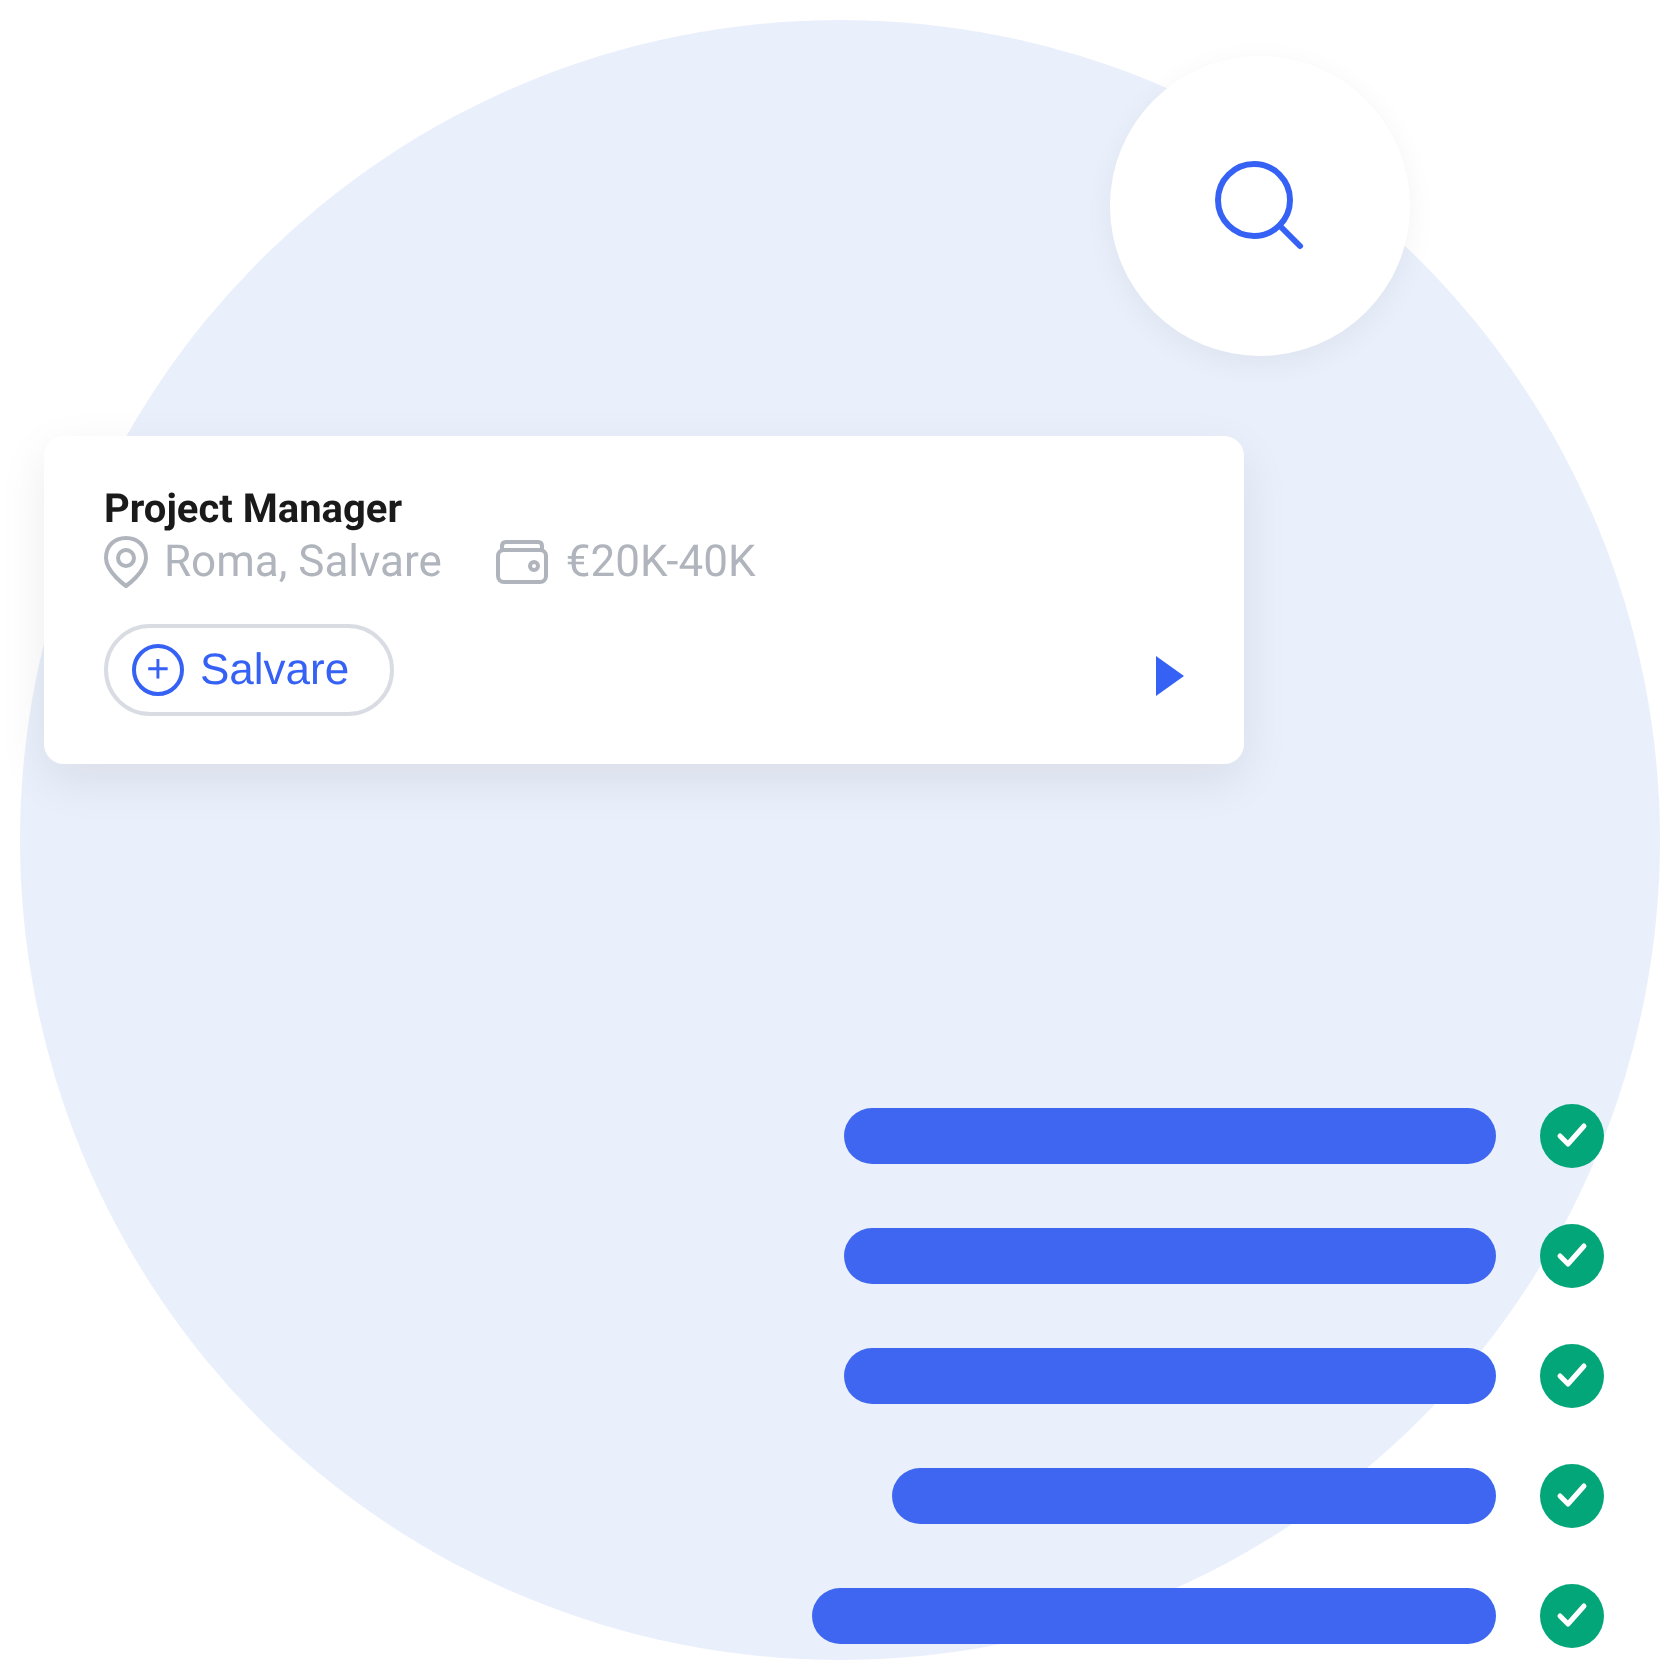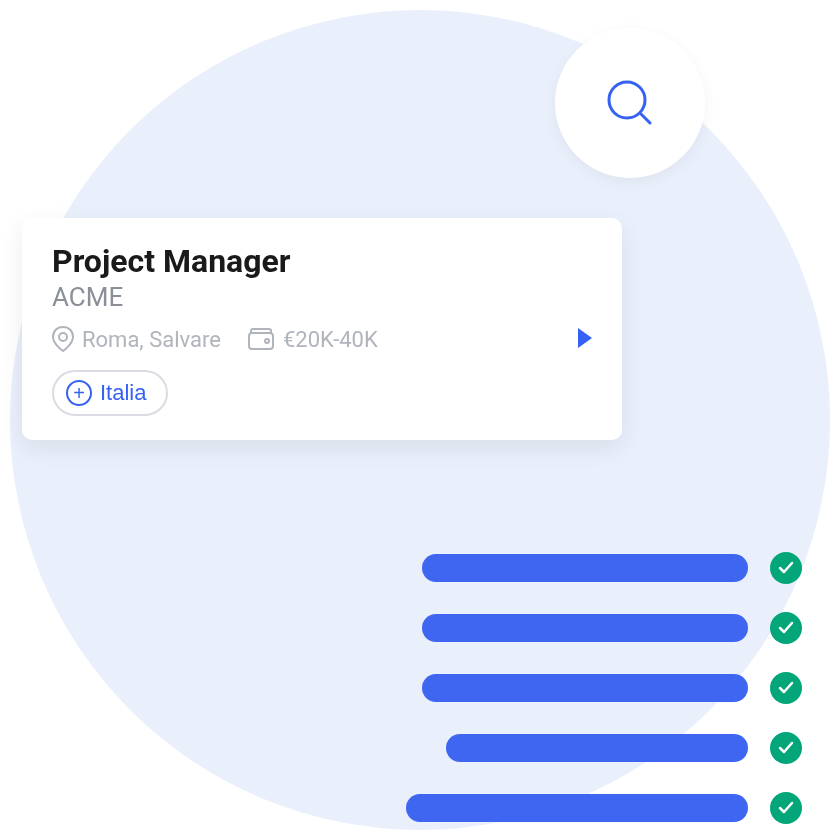--- a/index.html
+++ b/index.html
@@ -42,21 +42,21 @@
       position: absolute;
       top: 218px;
       left: 22px;
       width: 600px;
       background: #ffffff;
       border-radius: 10px;
       box-shadow: 0 8px 24px rgba(0,0,0,0.08);
       padding: 24px 30px 24px 30px;
     }
     .job-title {
-      font-size: 32px;
+      font-size: 20px;
       font-weight: 700;
       color: #1a1a1a;
       margin-bottom: 2px;
     }
     .job-company {
       font-size: 26px;
       font-weight: 400;
       color: #8a8f98;
       margin-bottom: 14px;
     }
@@ -150,41 +150,40 @@
 
 <div class="search-circle">
   <svg class="search-icon-svg" viewBox="0 0 56 56">
     <circle cx="25" cy="25" r="18" fill="none" stroke="#3562F4" stroke-width="3"></circle>
     <line x1="39" y1="39" x2="48" y2="48" stroke="#3562F4" stroke-width="3" stroke-linecap="round"></line>
   </svg>
 </div>
 
 <div class="job-card">
   <div class="job-title">Project Manager</div>
-  <div class="job-company">ACME</div>
   <div class="job-meta">
     <div class="meta-item">
       <svg width="22" height="26" viewBox="0 0 22 26">
         <path d="M11 1 C5 1 1 5 1 11 C1 18 11 25 11 25 C11 25 21 18 21 11 C21 5 17 1 11 1 Z" fill="none" stroke="#b0b4bc" stroke-width="2"></path>
         <circle cx="11" cy="11" r="4" fill="none" stroke="#b0b4bc" stroke-width="2"></circle>
       </svg>
       <span>Roma, Salvare</span>
     </div>
     <div class="meta-item">
       <svg width="28" height="24" viewBox="0 0 28 24">
         <rect x="2" y="6" width="24" height="16" rx="3" fill="none" stroke="#b0b4bc" stroke-width="2"></rect>
         <path d="M4 6 L4 4 C4 2.5 5 2 6 2 L22 2 C23 2 24 2.5 24 4 L24 6" fill="none" stroke="#b0b4bc" stroke-width="2"></path>
         <circle cx="20" cy="14" r="2" fill="none" stroke="#b0b4bc" stroke-width="2"></circle>
       </svg>
       <span>€20K-40K</span>
     </div>
   </div>
   <button class="save-btn">
     <span class="plus-circle">+</span>
-    <span>Italia</span>
+    <span>Salvare</span>
   </button>
   <div class="arrow-right"></div>
 </div>
 
 <div class="bars-container">
   <div class="bar-row">
     <div class="bar" style="width:326px"></div>
     <div class="check-circle">
       <svg class="check-svg" viewBox="0 0 18 18">
           <path d="M3 9 L7 13 L15 4" fill="none" stroke="#ffffff" stroke-width="2.5" stroke-linecap="round" stroke-linejoin="round"></path>

